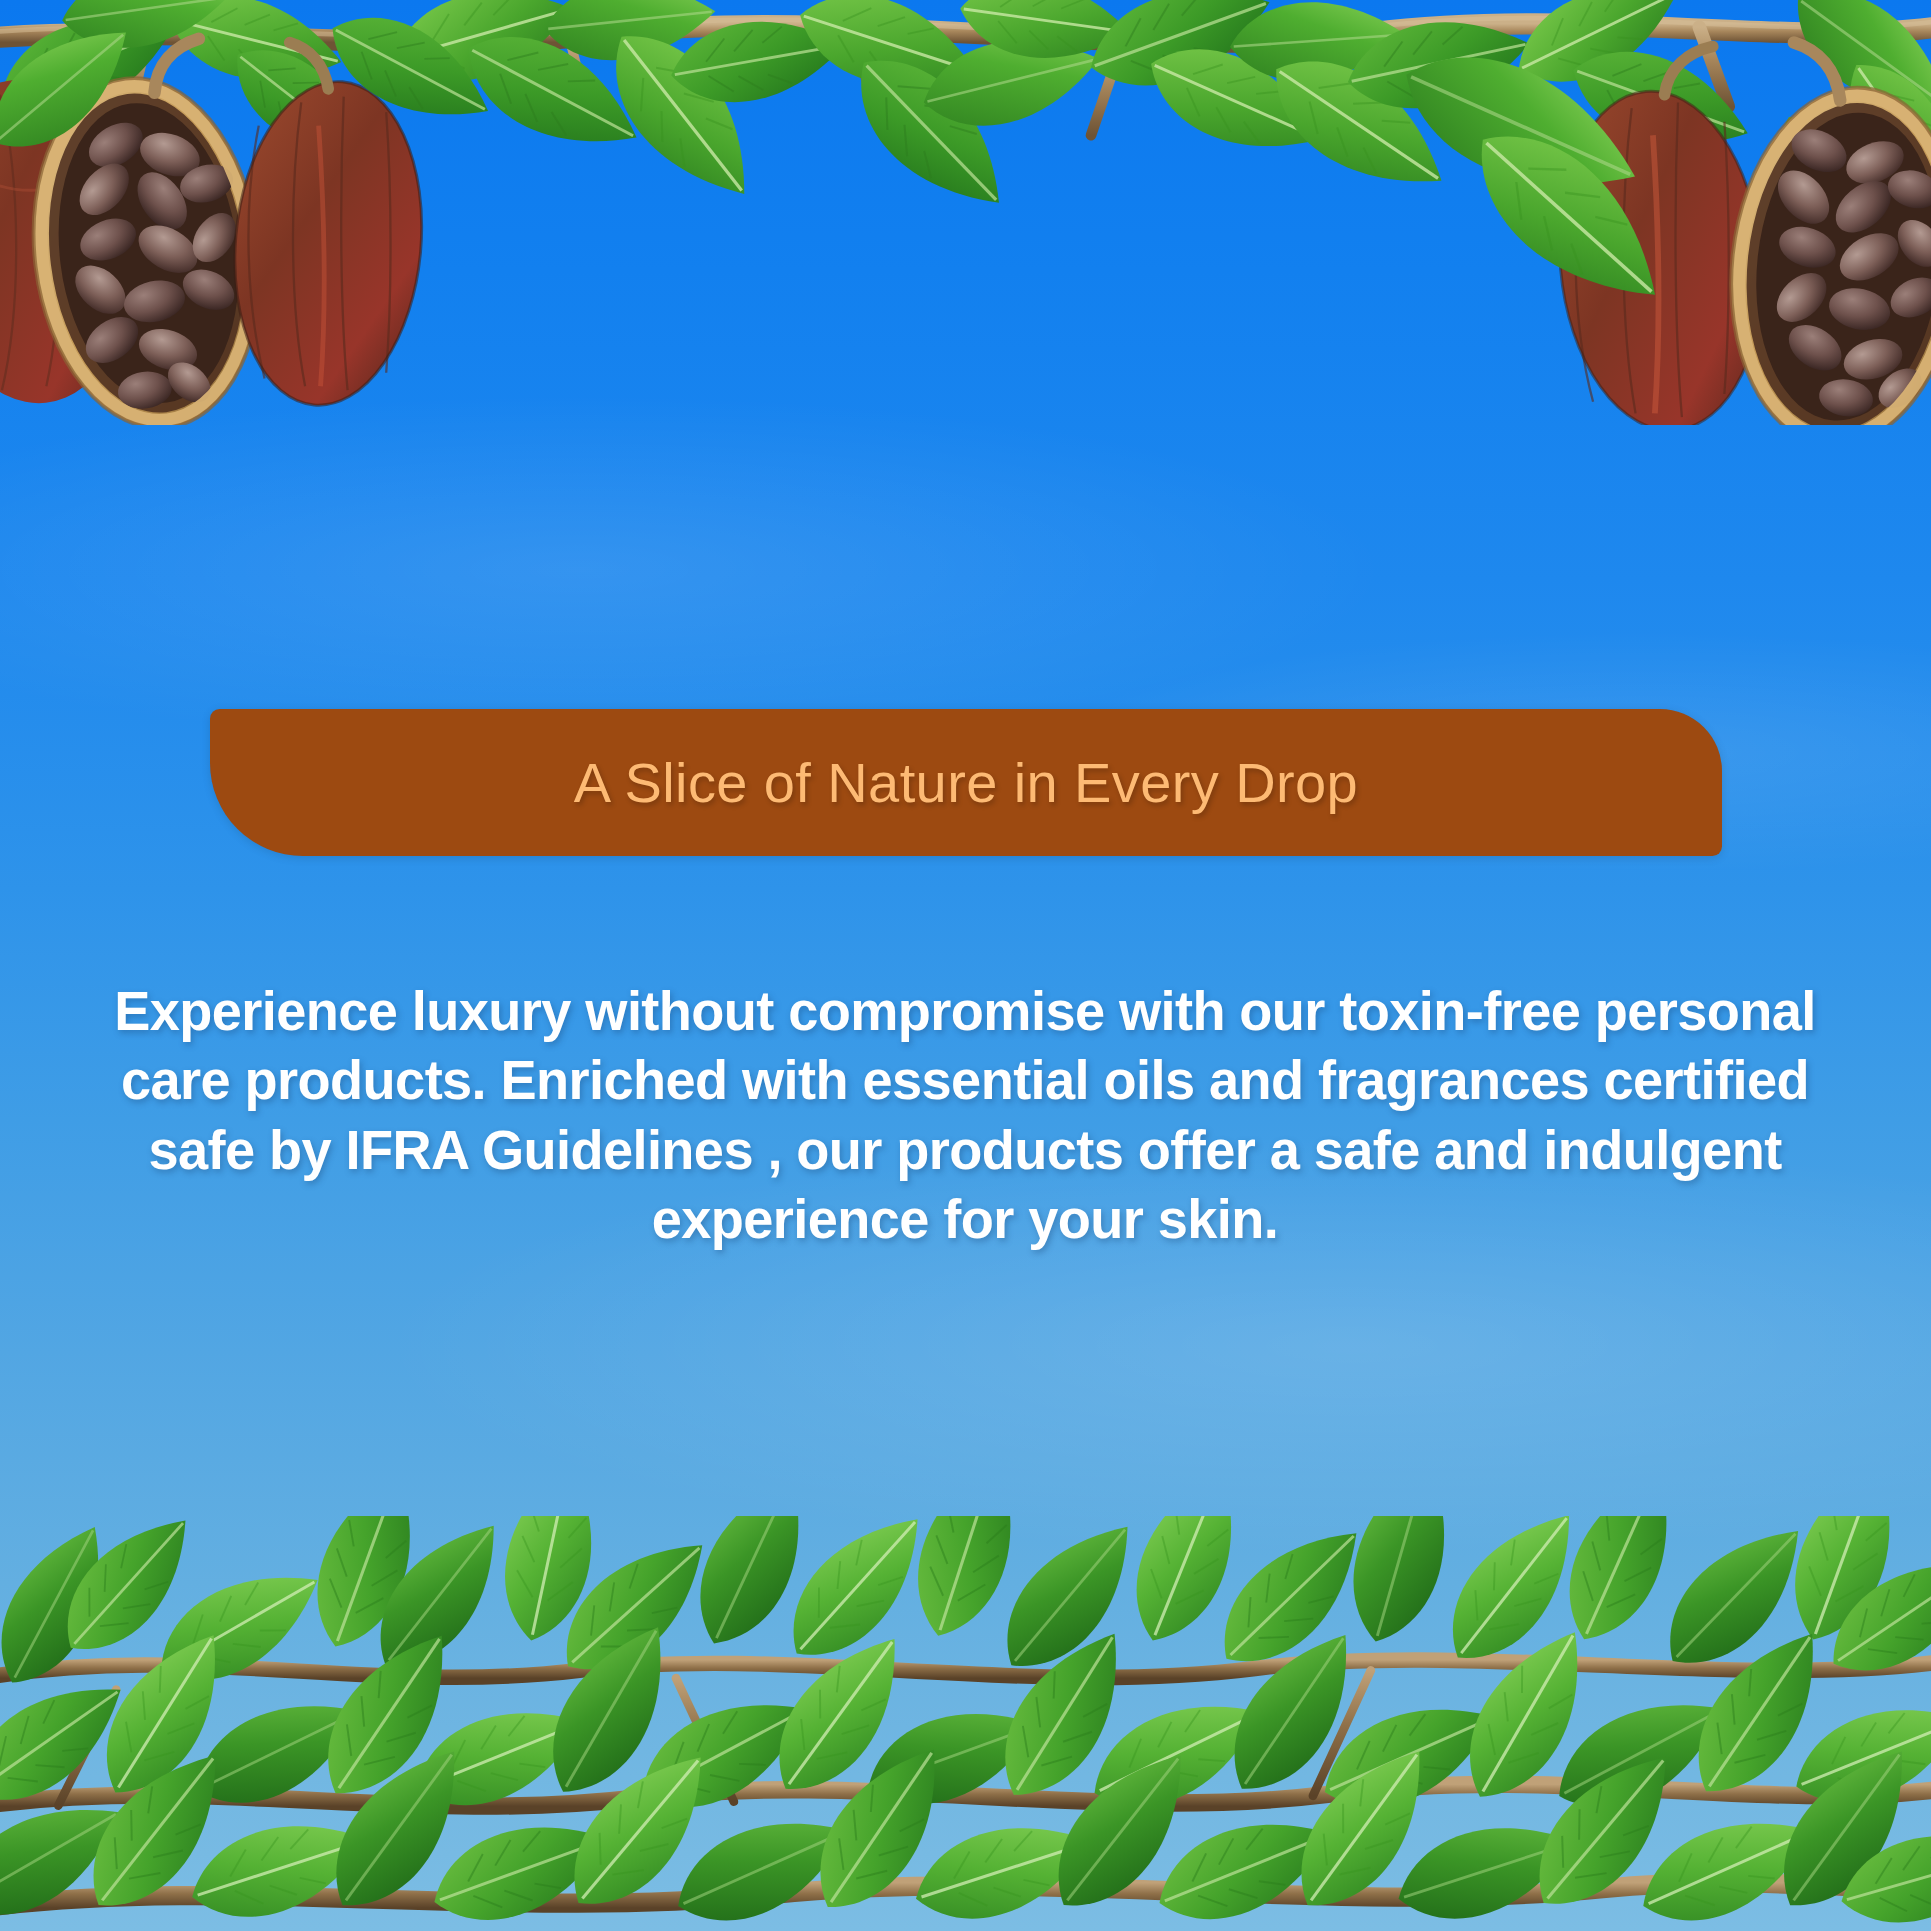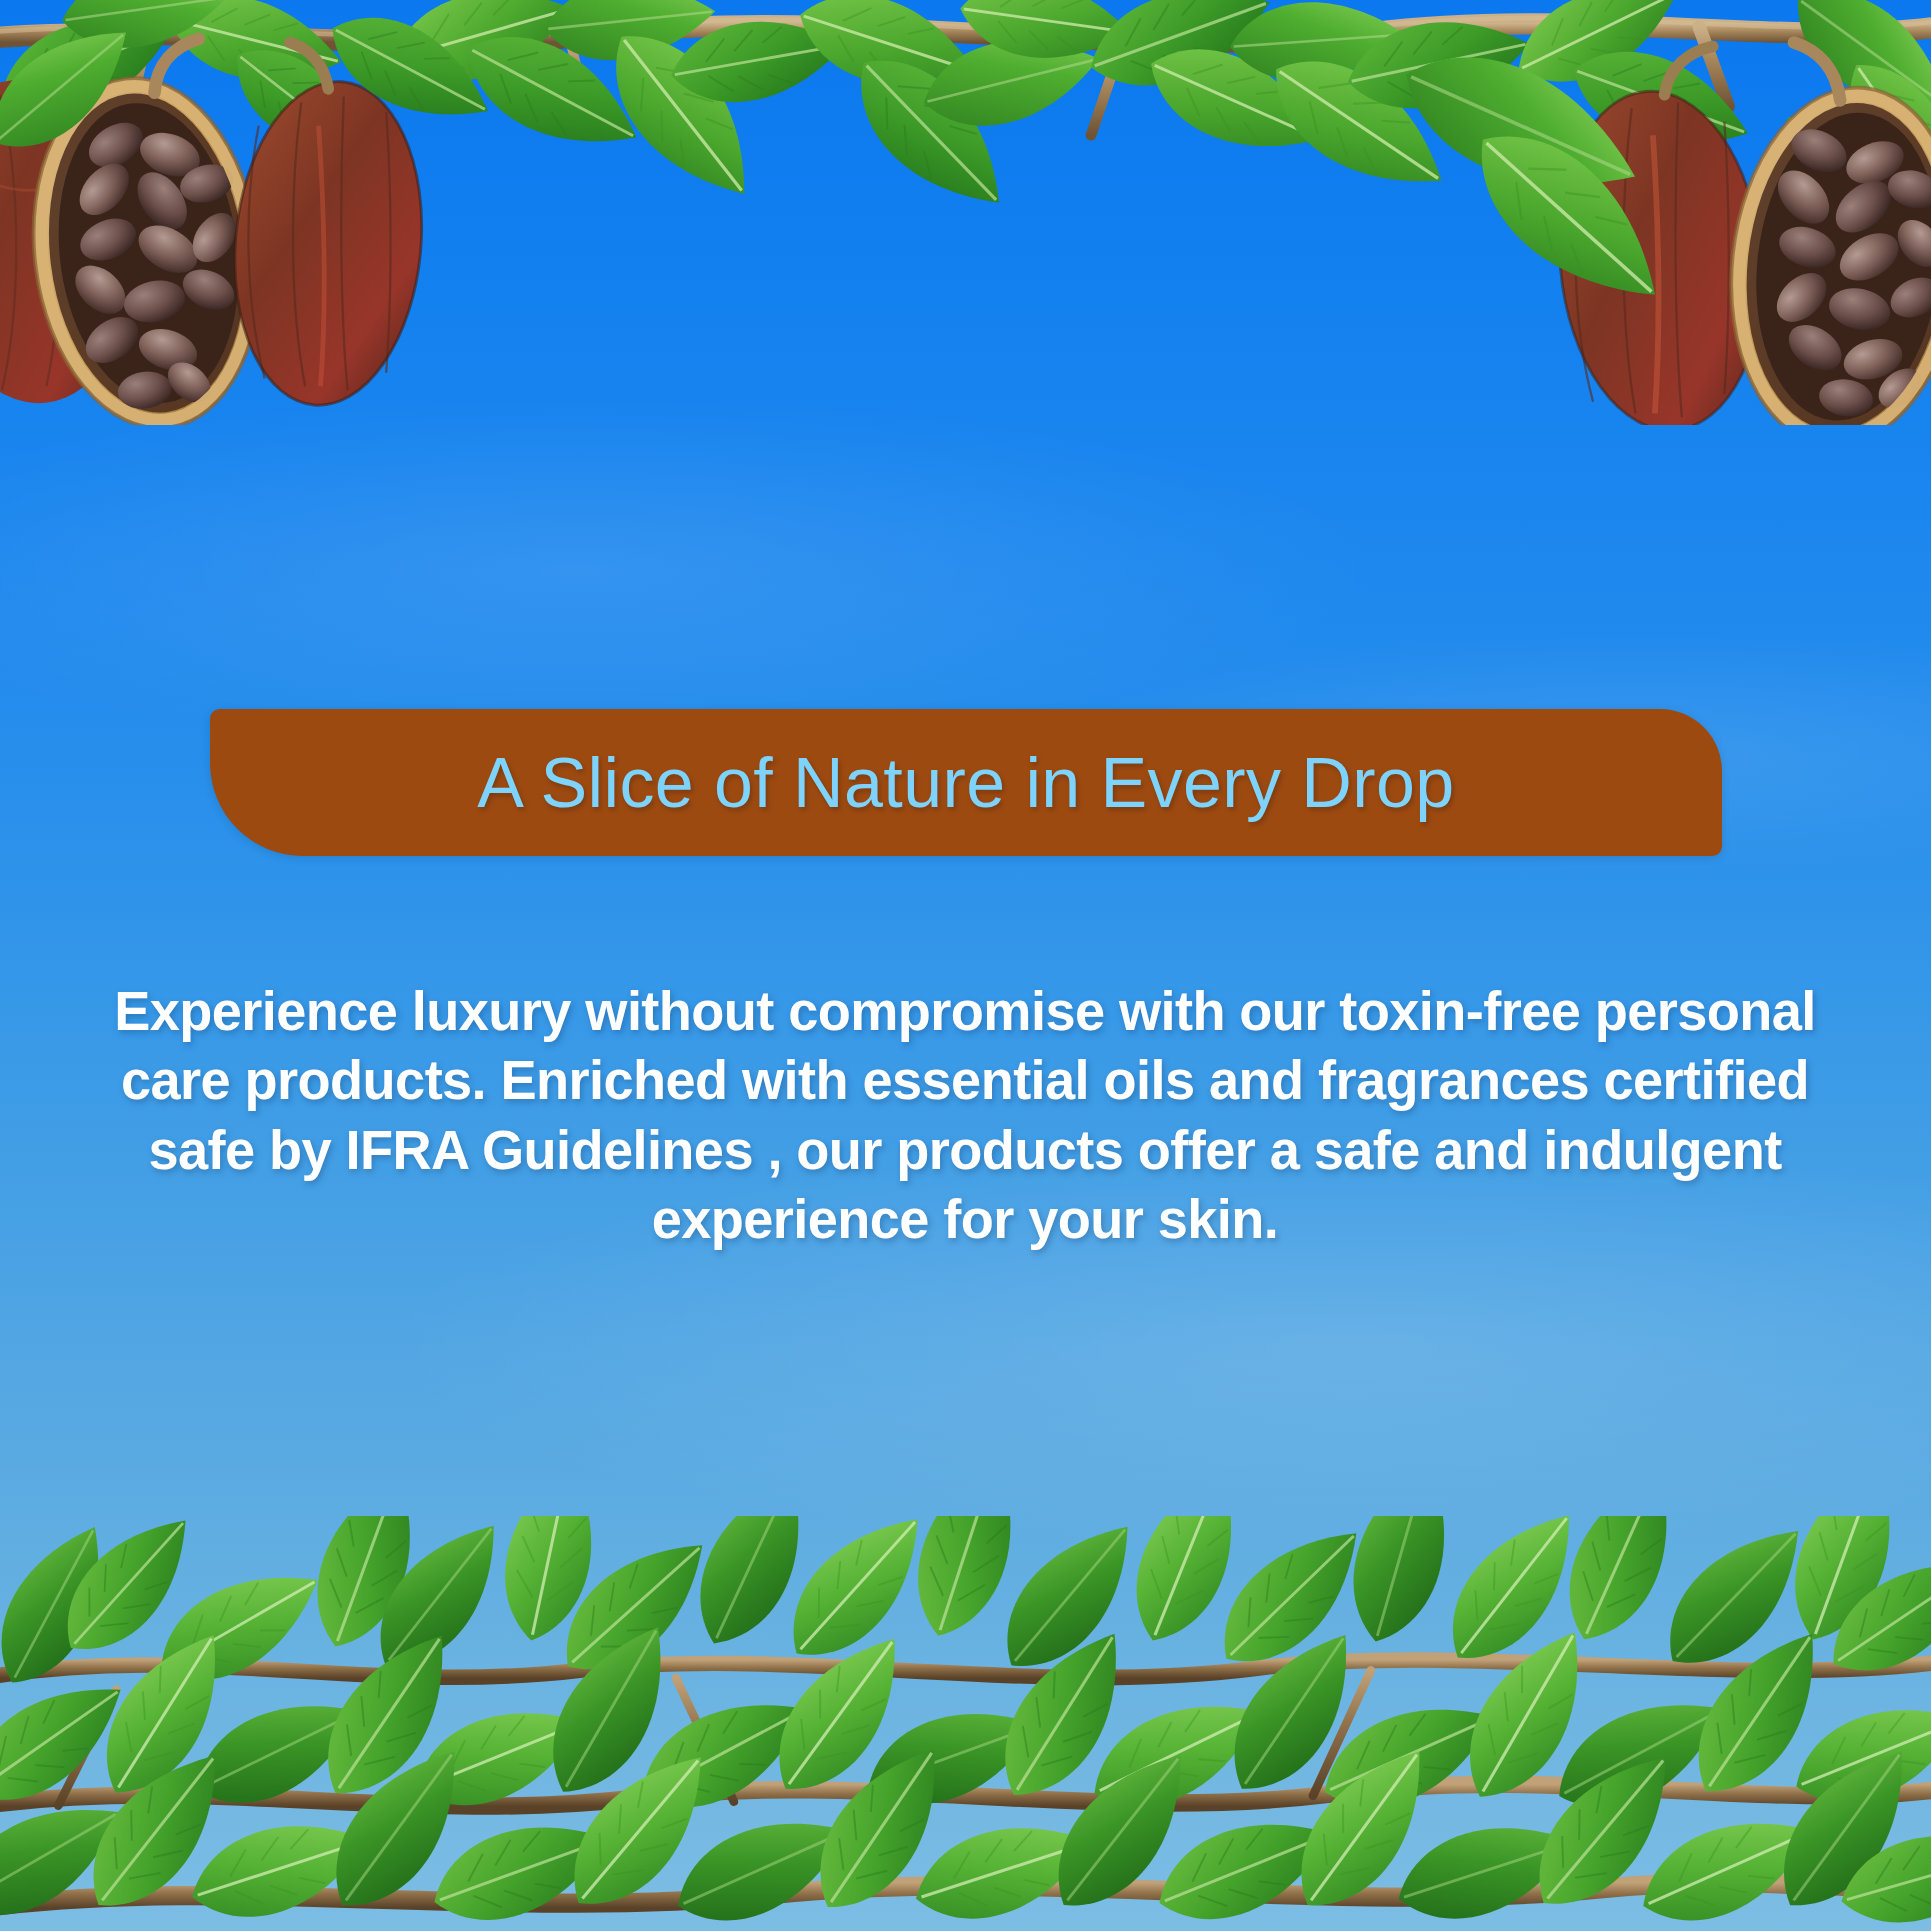--- a/index.html
+++ b/index.html
@@ -35,23 +35,23 @@
   
   #title-banner{
     position:absolute;
     left:210px;top:709px;width:1512px;height:147px;
     background:#9d4a11;
     border-radius:9.7px 62px 9.7px 93px;
     display:flex;align-items:center;justify-content:center;
     box-shadow:0 1.9px 9.7px rgba(0,0,0,.12);
   }
   #title-banner .title-text{
-    color:#7dd3fc;
+    color:#fdba74;
     font-family:"Liberation Sans",sans-serif;
-    font-size:70px;
+    font-size:56px;
     font-weight:400;
     letter-spacing:0.4px;
     line-height:1;
     white-space:nowrap;
     text-shadow:1.9px 2.9px 4.8px rgba(0,0,0,.22);
   }
 
   
   #body-copy{
     position:absolute;

